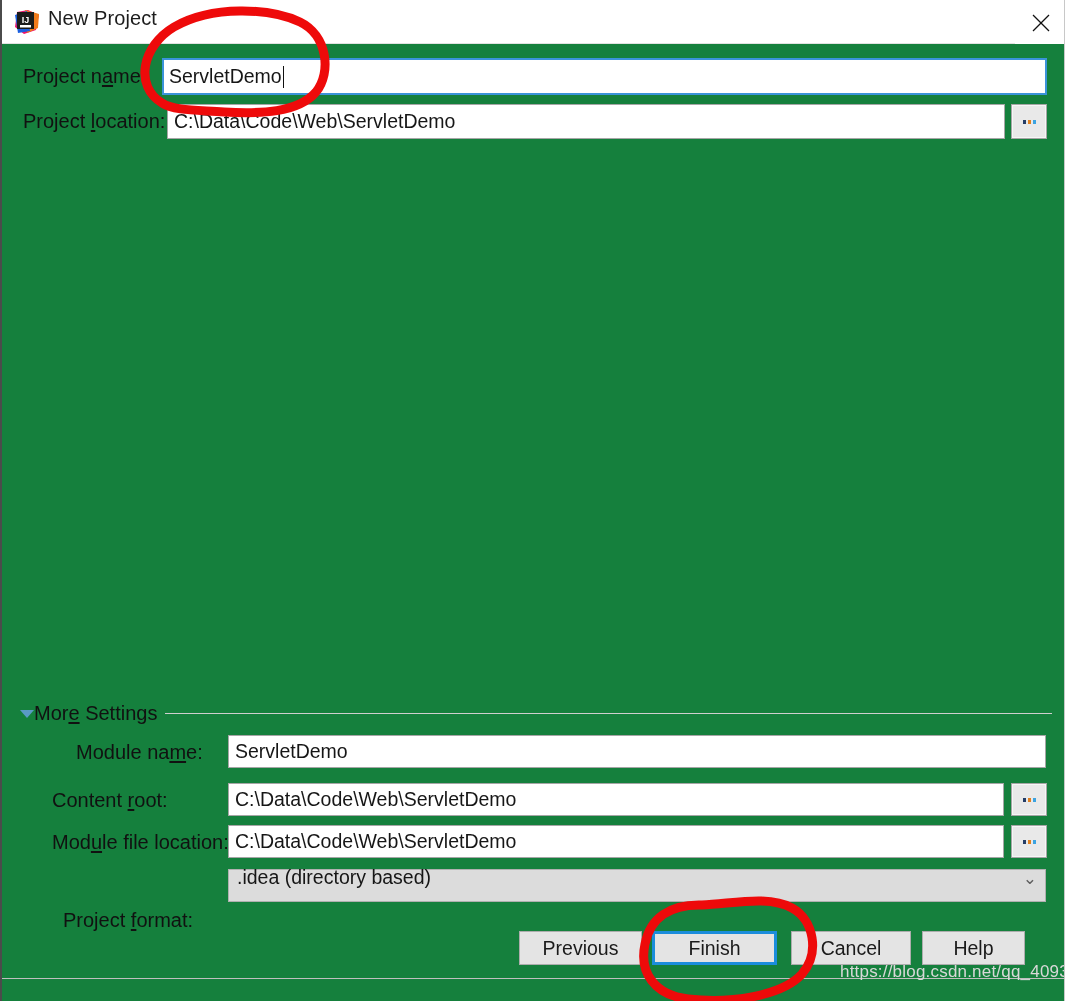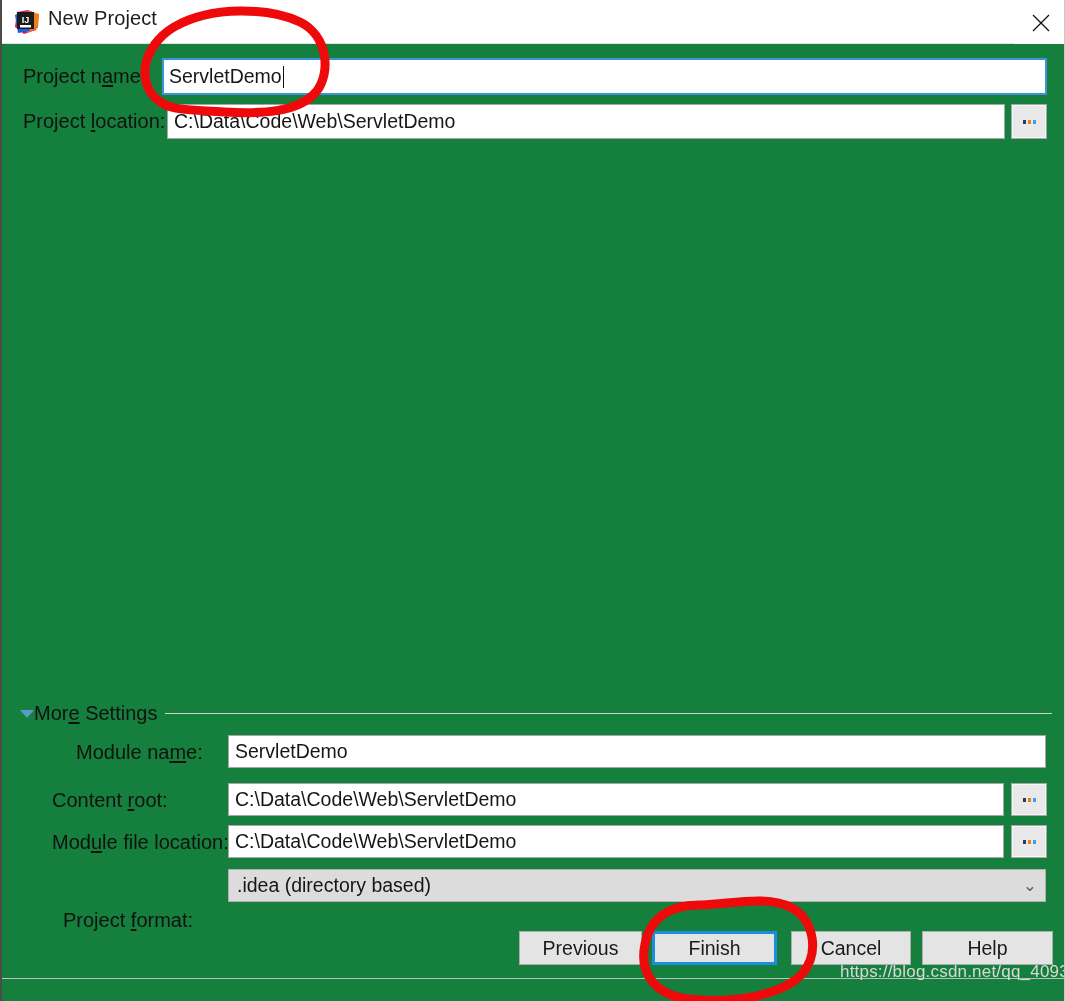--- a/index.html
+++ b/index.html
@@ -108,22 +108,22 @@
   #ms-rule {
     flex: 1; height: 1px; background: #cfcfcf; margin-left: 8px;
   }
 
   
   #project-format-select {
     position: absolute;
     background: #dcdcdc;
     border: 1px solid #b0b0b0;
     font-size: 19.5px; color: #161616;
-    padding: 0 8px;
-    display: flex; align-items: center; justify-content: space-between;
+    padding: 12px 8px;
+    display: flex; align-items: flex-end; justify-content: space-between;
     cursor: default;
   }
   #project-format-select .chev { color: #606060; font-size: 17px; }
 
   
   .dlg-btn {
     position: absolute;
     background: #e4e4e4;
     border: 1px solid #adadad;
     display: flex; align-items: center; justify-content: center;
@@ -256,21 +256,21 @@
   </div>
 
   <div class="dlg-btn focused" style="left:650px; top:931px; width:125px; height:34px;">
     <span>Finish</span>
   </div>
 
   <div class="dlg-btn" style="left:789px; top:931px; width:120px; height:34px;">
     <span>Cancel</span>
   </div>
 
-  <div class="dlg-btn" style="left:920px; top:931px; width:131px; height:34px;">
+  <div class="dlg-btn" style="left:920px; top:931px; width:103px; height:34px;">
     <span>Help</span>
   </div>
 
   <div id="bottom-rule"></div>
 
   <div id="watermark">https://blog.csdn.net/qq_40933663</div>
 
   <svg id="annotations" viewBox="0 0 1065 1001">
     <path d="M 160 103 C 132 86 140 46 172 27 C 210 5 268 8 298 22 C 325 35 330 72 314 92
              C 296 113 258 114 222 112 C 196 110 172 111 160 103 Z" fill="none" stroke="#ee0a0a" stroke-width="9" stroke-linecap="round"></path>

